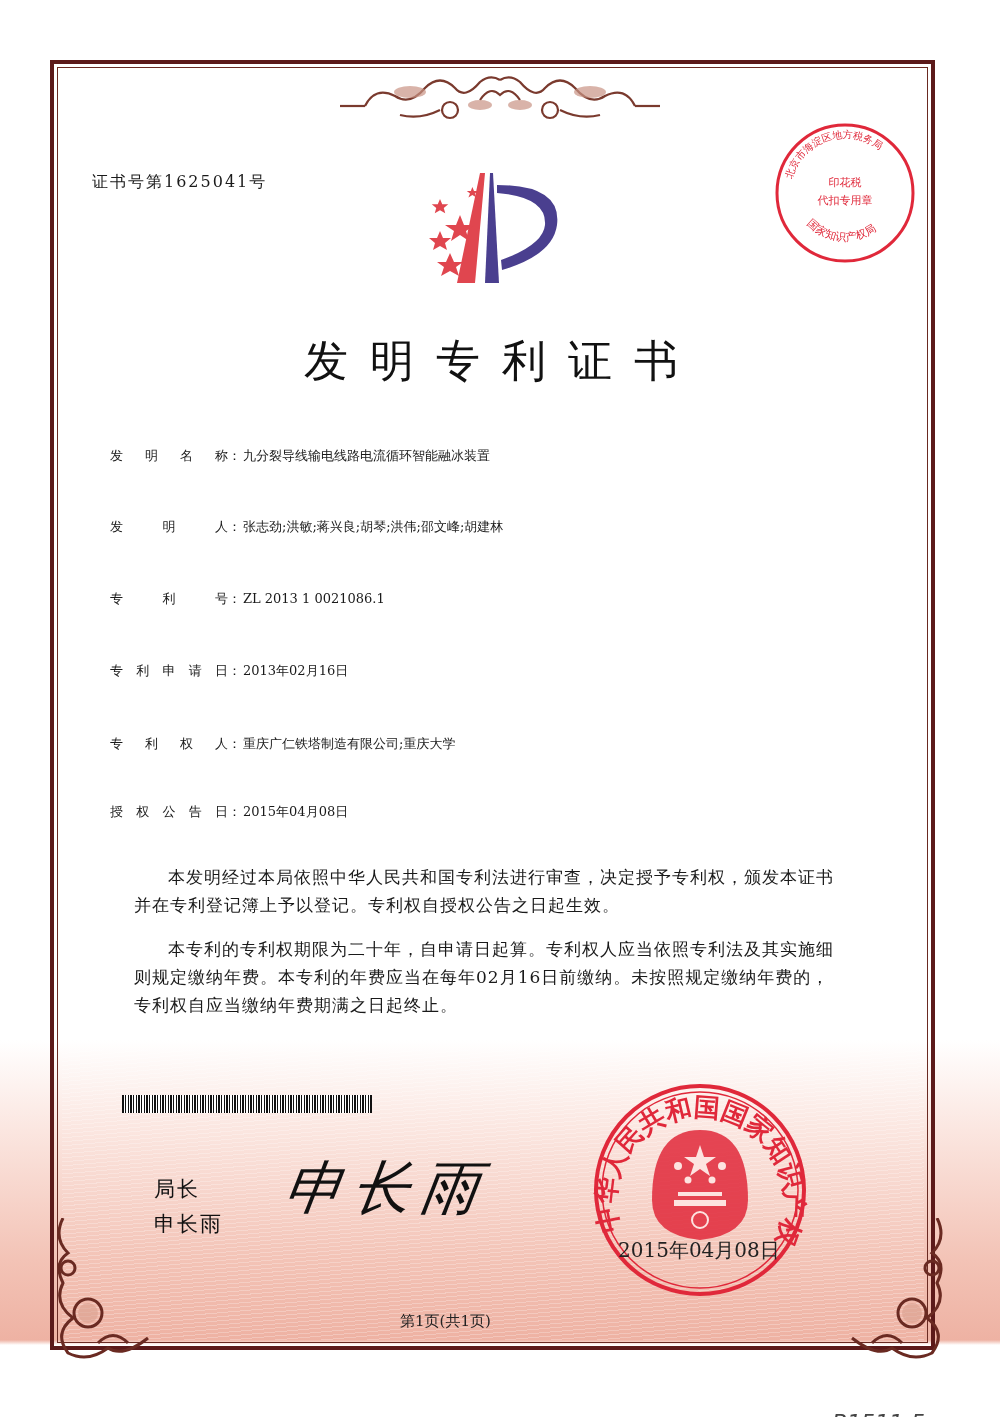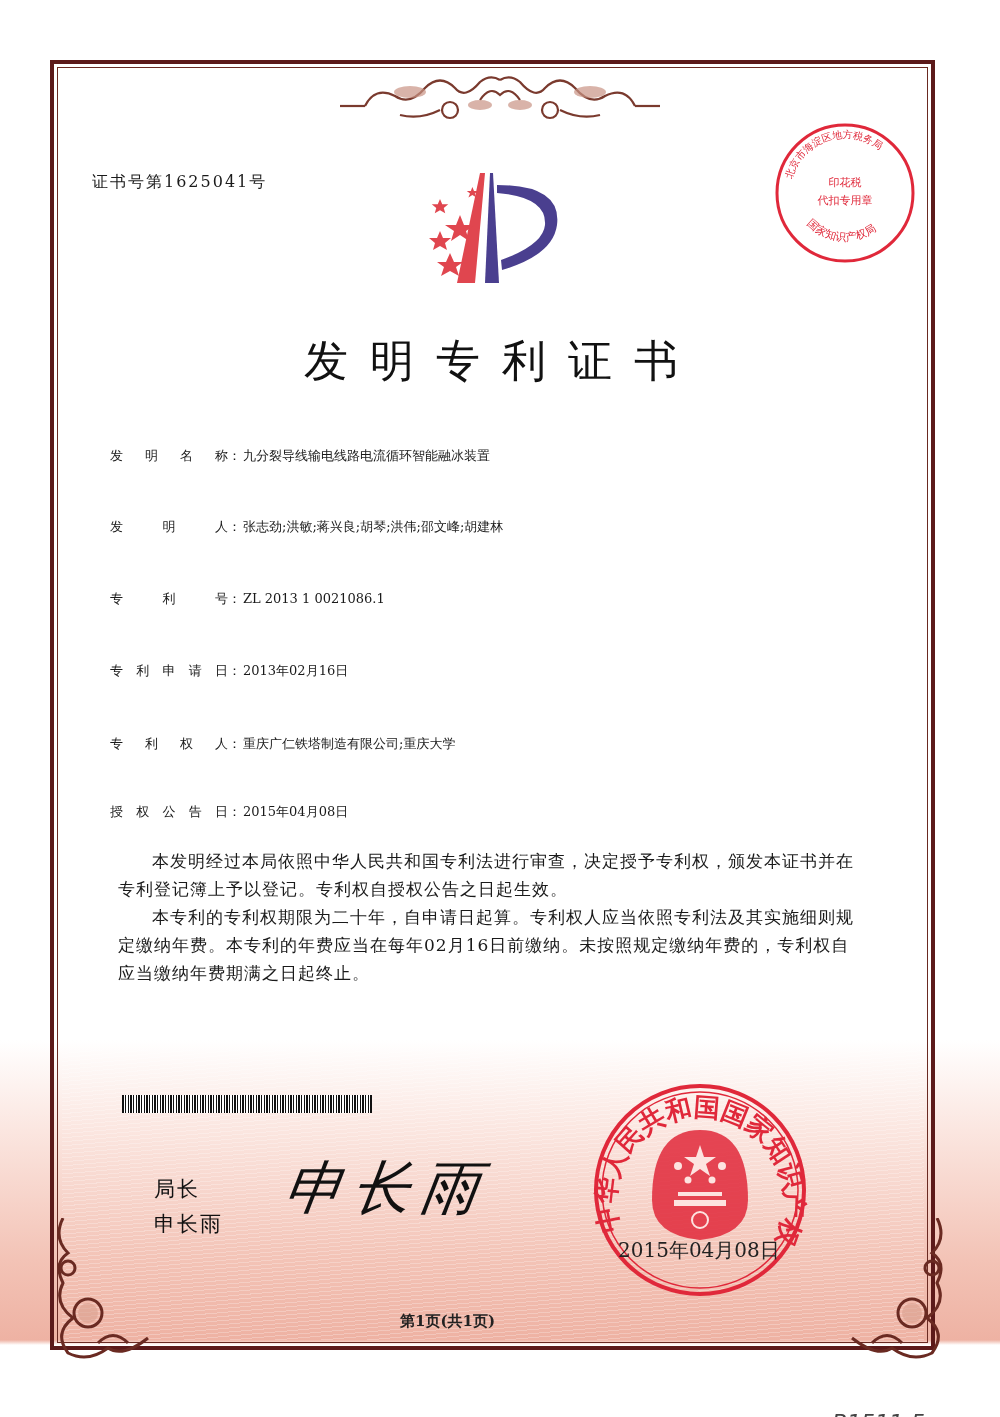--- a/index.html
+++ b/index.html
@@ -47,39 +47,39 @@
   .field { position:absolute; left:110px; font-size:13px; white-space:nowrap; }
   .field .lbl { display:inline-block; width:118px; text-align-last:justify; }
   .field .colon { margin-right:2px; }
   .f1 { top:447px; } .f2 { top:518px;text-align:right; } .f3 { top:590px; }
   .f4 { top:662px; } .f5 { top:735px; } .f6 { top:803px; }
 
   .body-text {
     position:absolute; left:118px; top:847px; width:745px;
     font-size:17px; line-height:28px; letter-spacing:1px;
   }
-  .body-text p { margin:0; text-indent:2em; }
+  .body-text p { margin:16px; text-indent:2em; }
 
   .barcode {
     position:absolute; left:122px; top:1095px; width:250px; height:18px;
     background:repeating-linear-gradient(90deg,#111 0 2px,#fff 2px 3px,#111 3px 4px,#fff 4px 6px,#111 6px 7px,#fff 7px 8px);
   }
   .director-title, .director-name {
     position:absolute; left:122px; font-family:Liberation Mono, monospace;
     font-size:21px; letter-spacing:2px; color:#111;margin-left:32px;
   }
   .director-title { top:1175px; }
   .director-name { top:1210px; }
   .signature {
     position:absolute; left:285px; top:1150px; font-family:"DejaVu Serif",serif;
     font-size:58px; font-style:italic; color:#111; letter-spacing:10px; transform:skewX(-8deg);
   }
   .stamp-big { position:absolute; left:590px; top:1080px; width:220px; height:220px; }
   .stamp-date { position:absolute; left:618px; top:1237px; font-size:20px; color:#222; }
-  .page-indicator { position:absolute; left:400px; top:1312px; font-size:15px; color:#222;font-weight:bold; }
+  .page-indicator { position:absolute; left:400px; top:1312px; font-size:15px; color:#222; }
   .handwritten { position:absolute; left:832px; top:1370px; font-family:"DejaVu Sans",sans-serif; font-size:22px; color:#444; font-style:italic;margin-top:40px; }
 </style>
 </head>
 <body>
 
 <div class="page-bg"></div>
 <div class="guilloche"></div>
 <div class="frame-outer"></div>
 <div class="frame-inner"></div>
 

